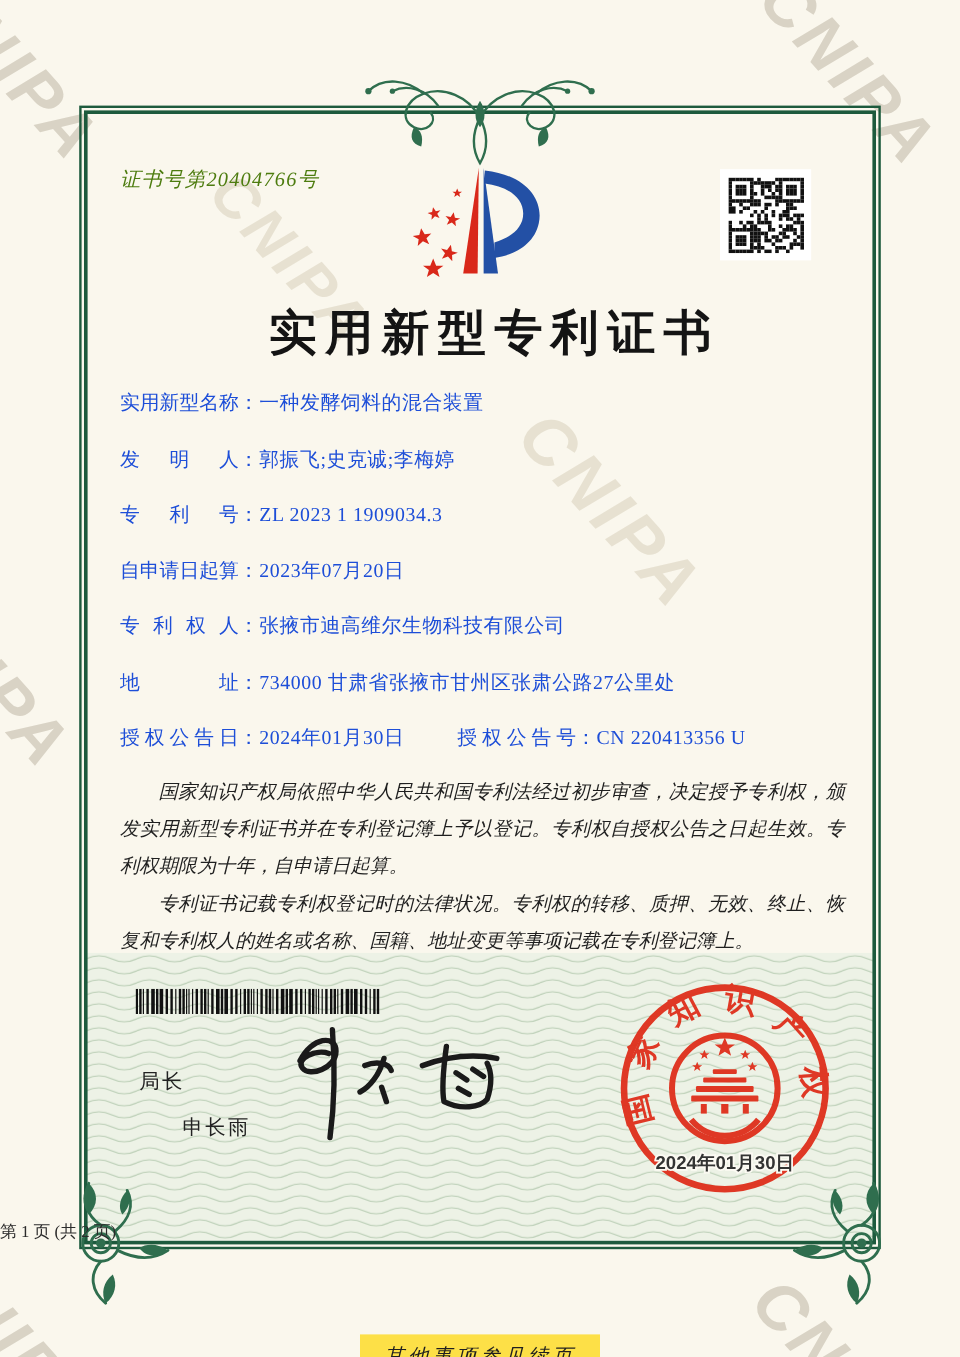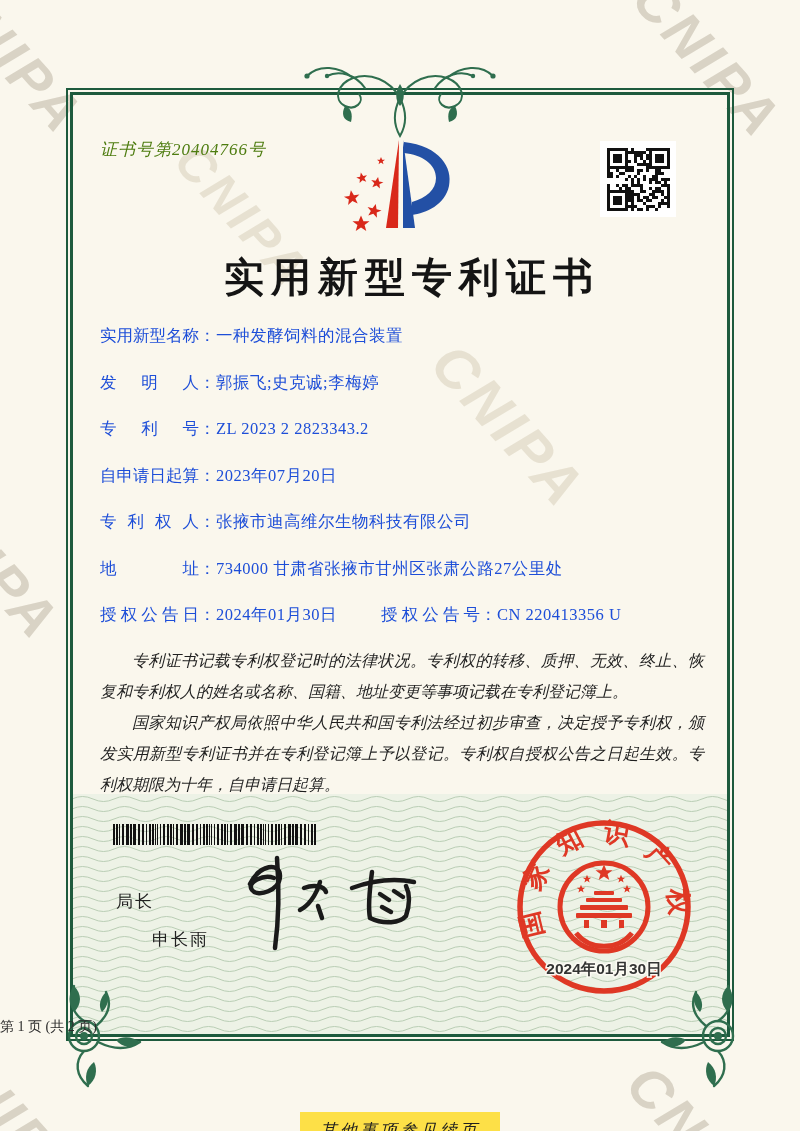--- a/index.html
+++ b/index.html
@@ -432,21 +432,21 @@
     <div class="title">实用新型专利证书</div>
 
     <div class="fields">
       <div class="frow">
         <span class="flabel">实用新型名称</span><span class="fcolon">：</span><span class="fvalue">一种发酵饲料的混合装置</span>
       </div>
       <div class="frow">
         <span class="flabel">发明人</span><span class="fcolon">：</span><span class="fvalue">郭振飞;史克诚;李梅婷</span>
       </div>
       <div class="frow">
-        <span class="flabel">专利号</span><span class="fcolon">：</span><span class="fvalue">ZL 2023 2 2823343.2</span>
+        <span class="flabel">专利号</span><span class="fcolon">：</span><span class="fvalue">ZL 2023 1 1909034.3</span>
       </div>
       <div class="frow">
         <span class="flabel">自申请日起算</span><span class="fcolon">：</span><span class="fvalue">2023年07月20日</span>
       </div>
       <div class="frow">
         <span class="flabel">专利权人</span><span class="fcolon">：</span><span class="fvalue">张掖市迪高维尔生物科技有限公司</span>
       </div>
       <div class="frow">
         <span class="flabel">地址</span><span class="fcolon">：</span><span class="fvalue">734000 甘肃省张掖市甘州区张肃公路27公里处</span>
       </div>
@@ -454,22 +454,22 @@
         <span>
           <span class="flabel">授权公告日</span><span class="fcolon">：</span><span class="fvalue">2024年01月30日</span>
         </span>
         <span class="g2">
           <span class="flabel">授权公告号</span><span class="fcolon">：</span><span class="fvalue">CN 220413356 U</span>
         </span>
       </div>
     </div>
 
     <div class="notice">
+      <p>国家知识产权局依照中华人民共和国专利法经过初步审查，决定授予专利权，颁发实用新型专利证书并在专利登记簿上予以登记。专利权自授权公告之日起生效。专利权期限为十年，自申请日起算。</p>
       <p>专利证书记载专利权登记时的法律状况。专利权的转移、质押、无效、终止、恢复和专利权人的姓名或名称、国籍、地址变更等事项记载在专利登记簿上。</p>
-      <p>国家知识产权局依照中华人民共和国专利法经过初步审查，决定授予专利权，颁发实用新型专利证书并在专利登记簿上予以登记。专利权自授权公告之日起生效。专利权期限为十年，自申请日起算。</p>
     </div>
 
     <svg id="barcode-svg" class="barcode" width="204" height="21" viewBox="0 0 204 21" fill="#111">
         <rect x="0" y="0" width="2" height="21"></rect>
         <rect x="3" y="0" width="2" height="21"></rect>
         <rect x="6" y="0" width="1" height="21"></rect>
         <rect x="9" y="0" width="2" height="21"></rect>
         <rect x="13" y="0" width="3" height="21"></rect>
         <rect x="17" y="0" width="2" height="21"></rect>
         <rect x="20" y="0" width="3" height="21"></rect>

